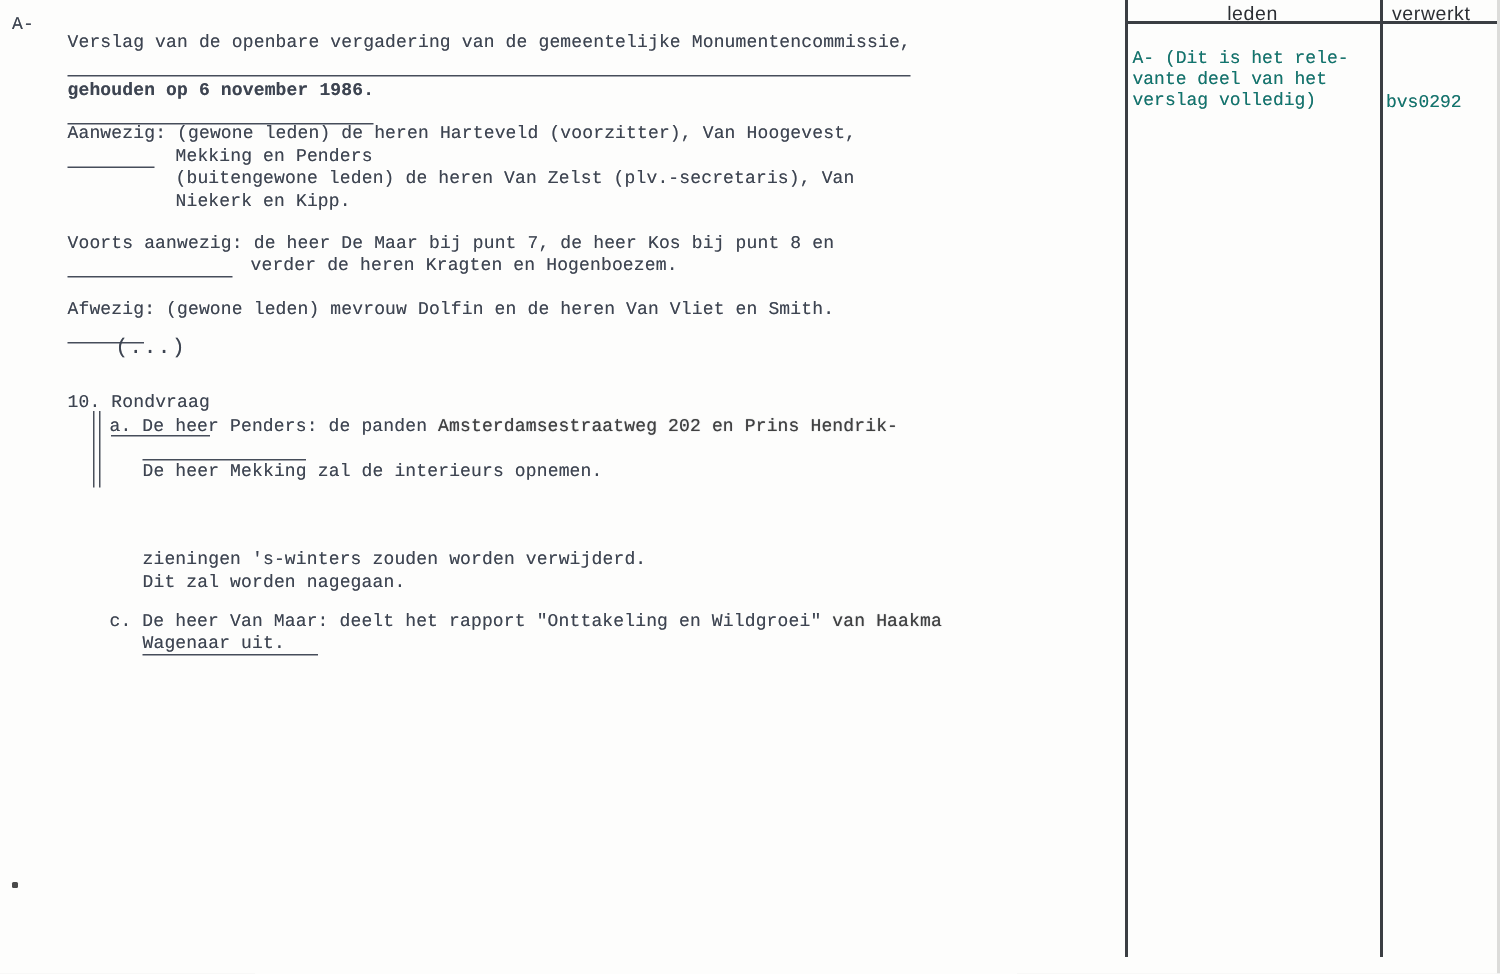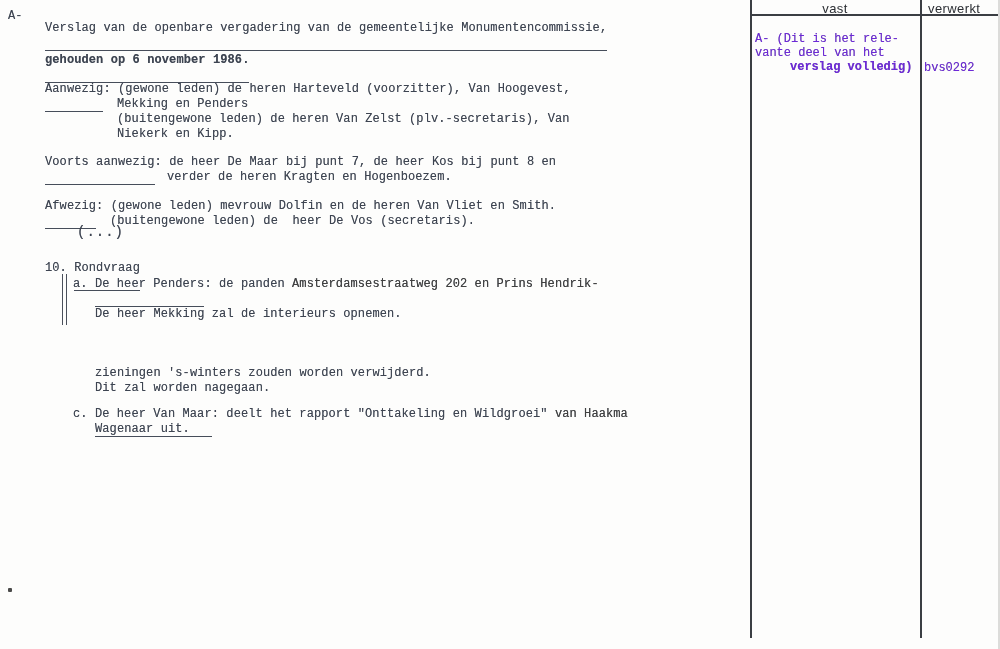--- a/index.html
+++ b/index.html
@@ -27,21 +27,21 @@
   .vrule{position:absolute;top:0;width:1.6px;height:638px;background:#3b3e43;}
   .hrule{position:absolute;top:14px;left:750px;width:250px;height:1.8px;background:#3b3e43;}
   .panel-header{
     position:absolute;top:1px;
     font-family:"Liberation Sans","DejaVu Sans",sans-serif;
     font-size:13px;color:#2b2e33;letter-spacing:0.4px;
   }
   .panel-note{
     position:absolute;
     white-space:pre;
-    font-size:12px;line-height:14px;color:#6d28d9;
+    font-size:12px;line-height:14px;color:#0f766e;
     text-shadow:0 0 0.4px rgba(61,68,81,.55);
   }
   
   .margin-mark{
     position:absolute;left:62px;top:274px;
     width:3px;height:51px;
     border-left:1.6px solid #4a505b;
     border-right:1.6px solid #4a505b;
   }
   .speck{position:absolute;left:8px;top:588px;width:4px;height:4px;background:#4a4a4a;border-radius:1px;}
@@ -59,44 +59,43 @@
 
   <div class="line" style="left:45px;top:82px;"><span class="u">Aanwezig</span><span>: (gewone leden) de heren Harteveld (voorzitter), Van Hoogevest,</span></div>
   <div class="line" style="left:117px;top:97px;">Mekking en Penders</div>
   <div class="line" style="left:117px;top:112px;">(buitengewone leden) de heren Van Zelst (plv.-secretaris), Van</div>
   <div class="line" style="left:117px;top:127px;">Niekerk en Kipp.</div>
 
   <div class="line" style="left:45px;top:155px;"><span class="u">Voorts aanwezig</span><span>: de heer De Maar bij punt 7, de heer Kos bij punt 8 en</span></div>
   <div class="line" style="left:167px;top:170px;">verder de heren Kragten en Hogenboezem.</div>
 
   <div class="line" style="left:45px;top:199px;"><span class="u">Afwezig</span><span>: (gewone leden) mevrouw Dolfin en de heren Van Vliet en Smith.</span></div>
-  <div class="line" style="left:110px;top:214px;">(buitengewone leden) de  heer De Vos (secretaris).</div>
   <div class="line ellipsis" style="left:77px;top:225px;">(...)</div>
 
   <div class="line" style="left:45px;top:261px;"><span>10. </span><span class="u">Rondvraag</span></div>
 
   <div class="margin-mark"></div>
 
   <div class="line" style="left:73px;top:277px;"><span>a. </span><span class="u">De heer Penders</span><span>: de panden </span><span class="b">Amsterdamsestraatweg 202 en Prins Hendrik-</span></div>
   <div class="line" style="left:95px;top:307px;">De heer Mekking zal de interieurs opnemen.</div>
 
   <div class="line" style="left:95px;top:366px;">zieningen 's-winters zouden worden verwijderd.</div>
   <div class="line" style="left:95px;top:381px;">Dit zal worden nagegaan.</div>
 
   <div class="line" style="left:73px;top:407px;"><span>c. </span><span class="u">De heer Van Maar</span><span>: deelt het rapport "Onttakeling en Wildgroei" </span><span class="b">van Haakma</span></div>
   <div class="line" style="left:95px;top:422px;">Wagenaar uit.</div>
 
   <div class="vrule" style="left:750px;"></div>
   <div class="vrule" style="left:920px;"></div>
   <div class="hrule"></div>
 
-  <div class="panel-header" style="left:750px;width:170px;text-align:center;">vast</div>
+  <div class="panel-header" style="left:750px;width:170px;text-align:center;">leden</div>
   <div class="panel-header" style="left:928px;">verwerkt</div>
 
   <div class="panel-note" style="left:755px;top:32px;">A- (Dit is het rele-</div>
   <div class="panel-note" style="left:755px;top:46px;">vante deel van het</div>
-  <div class="panel-note" style="left:790px;top:60px;font-weight:bold;">verslag volledig)</div>
+  <div class="panel-note" style="left:755px;top:60px;">verslag volledig)</div>
   <div class="panel-note" style="left:924px;top:61px;">bvs0292</div>
 
   <div class="speck"></div>
   <div class="page-right-edge"></div>
 
 </div>
 
 </body></html>

